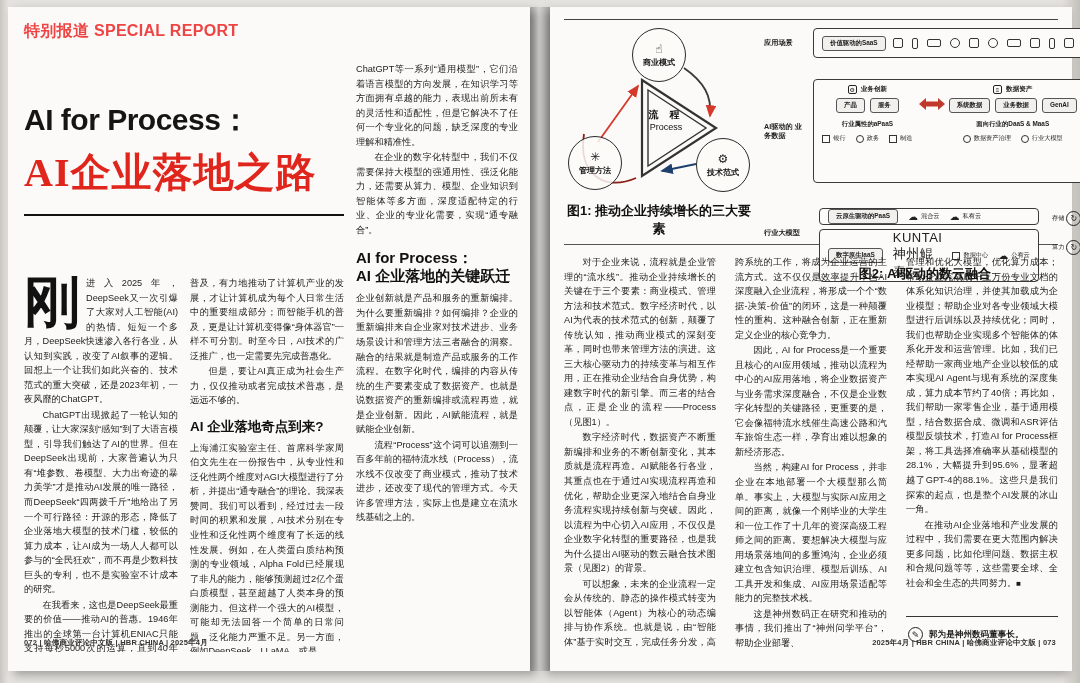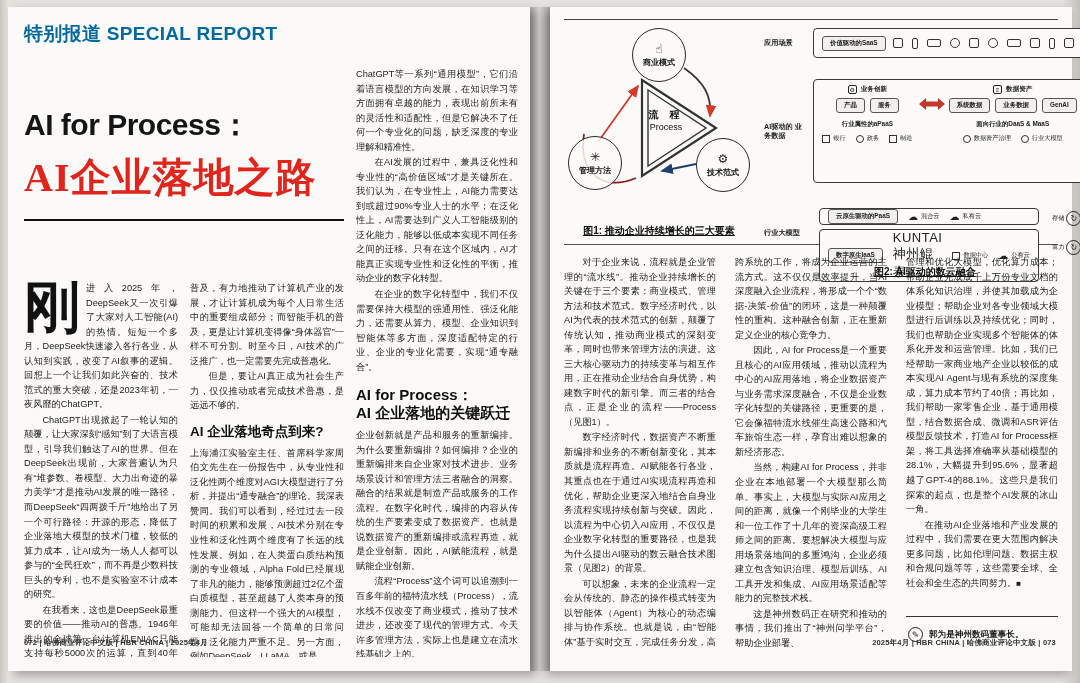--- a/index.html
+++ b/index.html
@@ -7,21 +7,21 @@
   .spread { position:relative; width:1080px; height:683px;
     background:linear-gradient(90deg,#c9c6c1 0,#e4e2de 8px,#e4e2de 1062px,#c3c0bb 1080px); }
   .page { position:absolute; top:7px; height:664px; background:#fbfaf8; box-shadow:0 3px 8px rgba(0,0,0,.35); }
   .page.left  { left:8px;  width:522px; box-shadow:6px 4px 9px rgba(0,0,0,.30); }
   .page.right { left:550px; width:522px; box-shadow:-4px 4px 9px rgba(0,0,0,.28); }
   .gutter { position:absolute; top:7px; left:530px; width:20px; height:664px;
     background:linear-gradient(90deg,rgba(0,0,0,.25),rgba(0,0,0,.05) 45%,rgba(0,0,0,.28)); }
 
   
   .lp-in { position:relative; width:100%; height:100%; padding:14px 14px 0 16px; }
-  .kicker { font-size:19px; font-weight:bold; letter-spacing:.3px; color:#0369a1; }
+  .kicker { font-size:16px; font-weight:bold; letter-spacing:.3px; color:#ef4444; }
   .lp-main { display:flex; gap:12px; margin-top:6px; height:604px; }
   .lp-left { width:320px; flex:none; display:flex; flex-direction:column; }
   .title-block { padding-top:52px; height:228px; flex:none; }
   .title-en { font-size:30px; font-weight:800; color:#151515; letter-spacing:-.5px; }
   .title-cn { font-size:40px; font-weight:800; color:#e0251c; letter-spacing:1px; margin-top:4px;font-family:Liberation Serif, serif; }
   .byline { font-size:9.5px; font-weight:bold; color:#222; margin-top:20px; }
   .title-rule { border-top:2px solid #111; margin-top:14px; }
   .two-col { display:flex; gap:12px; flex:1; overflow:hidden; }
   .col { width:154px; flex:none; overflow:hidden; }
   .colC { width:162px; flex:none; overflow:hidden; padding-top:14px; }
@@ -34,21 +34,21 @@
   .pfoot { position:absolute; bottom:23px; font-size:7.5px; font-weight:bold; color:#333; letter-spacing:.2px; }
   .pfoot.l { left:16px; } .pfoot.r { right:16px; }
 
   
   .rp-in { position:relative; width:100%; height:100%; padding:12px 14px 0 14px; }
   .rp-toprule { border-top:1.5px solid #444; }
   .figs { display:flex; gap:10px; margin-top:4px; height:214px; }
   .figbox { display:flex; flex-direction:column; }
   .fig1wrap { width:190px; flex:none; }
   .fig2wrap { flex:1; }
-  .figcap { font-size:10px; font-weight:800; color:#111; text-align:center; margin-top:3px;text-decoration:underline; }
+  .figcap { font-size:13px; font-weight:800; color:#111; text-align:center; margin-top:3px; }
   .rp-midrule { border-top:1.2px solid #555; margin-top:6px; }
   .rp-cols { display:flex; gap:19px; margin-top:10px; height:392px; }
   .rcol { flex:1; overflow:hidden; }
   .bio { border-top:1.2px solid #333; border-bottom:1.2px solid #333; margin-top:26px; padding:10px 2px; display:flex; gap:6px; align-items:center; }
   .bio-ic { width:15px; height:15px; flex:none; border:1.2px solid #222; border-radius:50%; font-size:9px; display:flex; align-items:center; justify-content:center; color:#222; }
   .bio-t { font-size:8.6px; font-weight:bold; color:#1c1c1c; }
   .endmark { font-size:8px; }
 
   
   .fig1 { position:relative; flex:1; }
@@ -118,21 +118,20 @@
               <p class="para">普及，有力地推动了计算机产业的发展，才让计算机成为每个人日常生活中的重要组成部分；而智能手机的普及，更是让计算机变得像“身体器官”一样不可分割。时至今日，AI技术的广泛推广，也一定需要先完成普惠化。</p>
               <p class="para ind">但是，要让AI真正成为社会生产力，仅仅推动或者完成技术普惠，是远远不够的。</p>
               <div class="h2">AI 企业落地奇点到来?</div>
               <p class="para">上海浦江实验室主任、首席科学家周伯文先生在一份报告中，从专业性和泛化性两个维度对AGI大模型进行了分析，并提出“通专融合”的理论。我深表赞同。我们可以看到，经过过去一段时间的积累和发展，AI技术分别在专业性和泛化性两个维度有了长远的线性发展。例如，在人类蛋白质结构预测的专业领域，Alpha Fold已经展现了非凡的能力，能够预测超过2亿个蛋白质模型，甚至超越了人类本身的预测能力。但这样一个强大的AI模型，可能却无法回答一个简单的日常问题，泛化能力严重不足。另一方面，例如DeepSeek、LLaMA，或是</p>
             </div>
           </div>
         </div>
 
         <div class="colC">
           <p class="para">ChatGPT等一系列“通用模型”，它们沿着语言模型的方向发展，在知识学习等方面拥有卓越的能力，表现出前所未有的灵活性和适配性，但是它解决不了任何一个专业化的问题，缺乏深度的专业理解和精准性。</p>
-          <p class="para ind">在AI发展的过程中，兼具泛化性和专业性的“高价值区域”才是关键所在。我们认为，在专业性上，AI能力需要达到或超过90%专业人士的水平；在泛化性上，AI需要达到广义人工智能级别的泛化能力，能够以低成本实现不同任务之间的迁移。只有在这个区域内，AI才能真正实现专业性和泛化性的平衡，推动企业的数字化转型。</p>
           <p class="para ind">在企业的数字化转型中，我们不仅需要保持大模型的强通用性、强泛化能力，还需要从算力、模型、企业知识到智能体等多方面，深度适配特定的行业、企业的专业化需要，实现“通专融合”。</p>
           <div class="h2big">
             <div>AI for Process：</div>
             <div>AI 企业落地的关键跃迁</div>
           </div>
           <p class="para">企业创新就是产品和服务的重新编排。为什么要重新编排？如何编排？企业的重新编排来自企业家对技术进步、业务场景设计和管理方法三者融合的洞察。融合的结果就是制造产品或服务的工作流程。在数字化时代，编排的内容从传统的生产要素变成了数据资产。也就是说数据资产的重新编排或流程再造，就是企业创新。因此，AI赋能流程，就是赋能企业创新。</p>
           <p class="para ind">流程“Process”这个词可以追溯到一百多年前的福特流水线（Process），流水线不仅改变了商业模式，推动了技术进步，还改变了现代的管理方式。今天许多管理方法，实际上也是建立在流水线基础之上的。</p>
         </div>
       </div>
 

